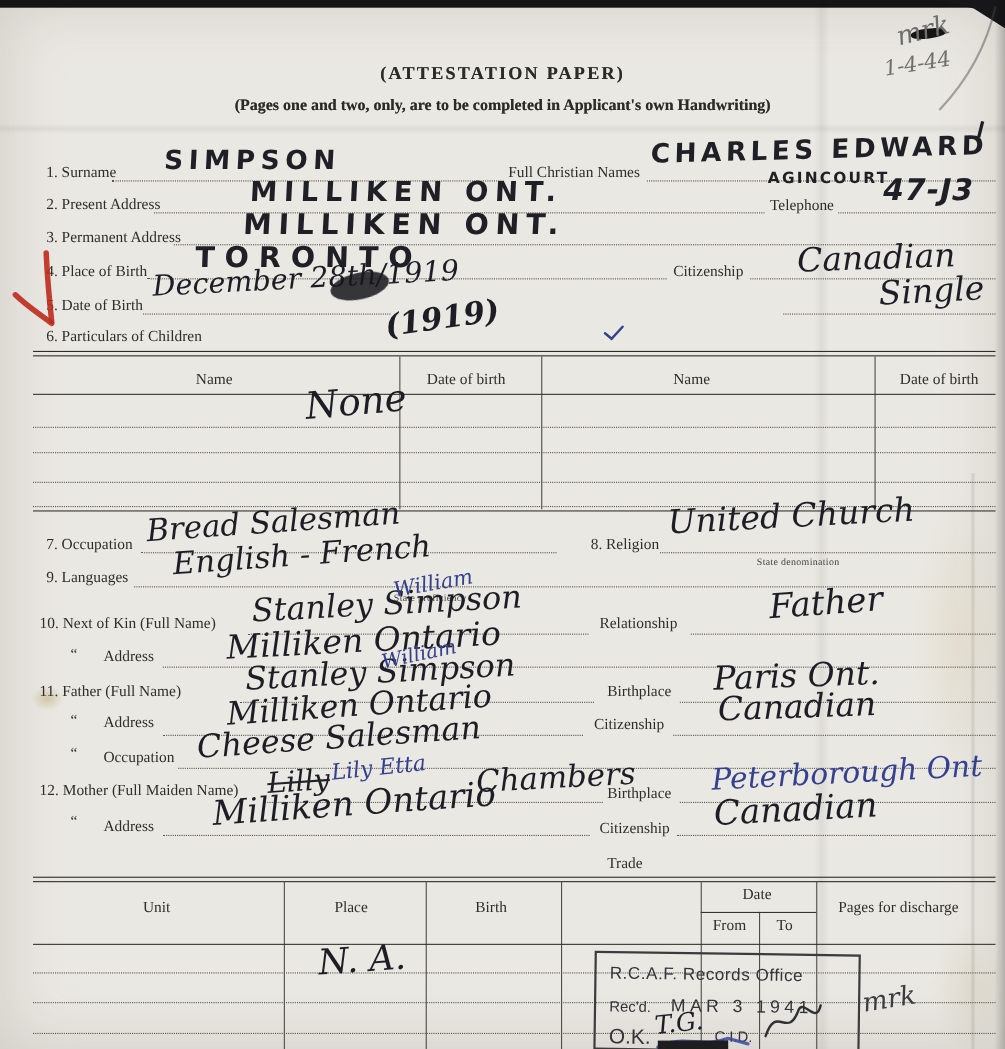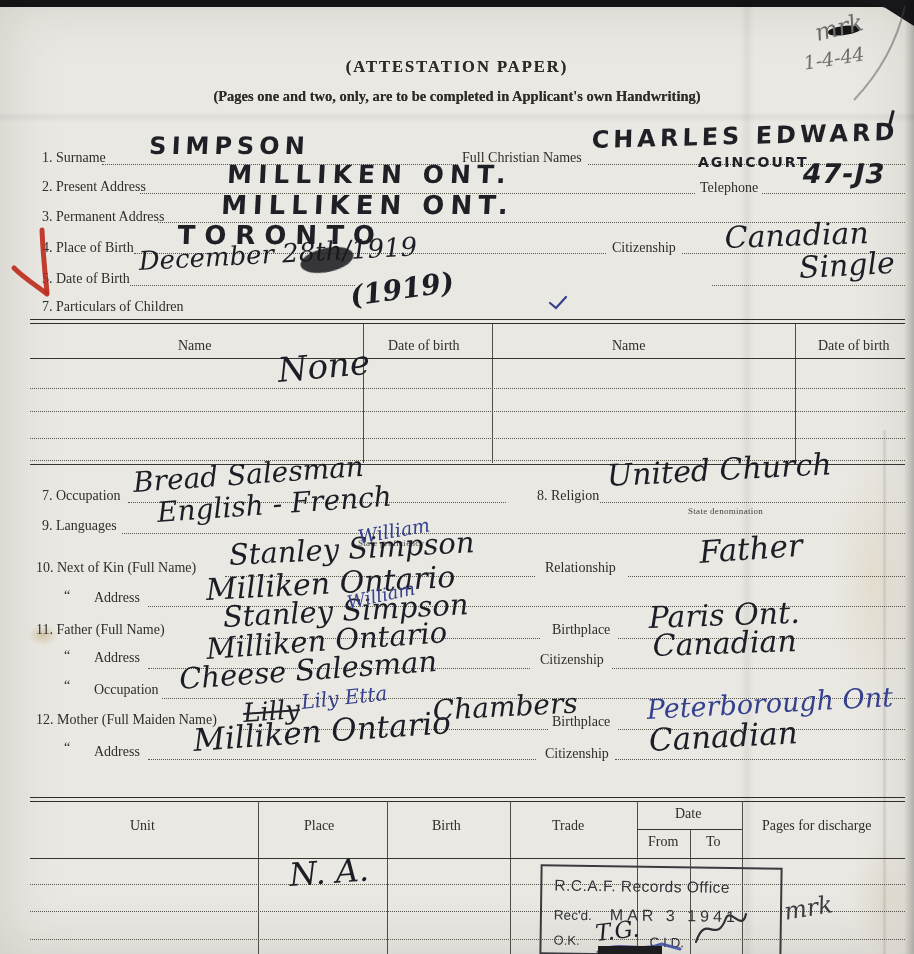--- a/index.html
+++ b/index.html
@@ -118,21 +118,21 @@
   <span class="hw" style="left:798px;top:250px;font-size:30px;transform:rotate(-3deg)">Single</span>
   <span class="hw" style="left:348px;top:280px;font-size:28px;font-weight:bold;transform:rotate(-8deg)">(1919)</span>
   <svg width="20" height="16" style="left:548px;top:294px">
     <path d="M2,9 L8,14 L18,3" stroke="#35418e" stroke-width="2.2" fill="none" stroke-linecap="round"></path>
   </svg>
   <svg width="48" height="78" style="left:6px;top:226px">
     <path d="M36,4 C37,28 39,48 41,66" stroke="#bd2a1c" stroke-width="5" fill="none" stroke-linecap="round" opacity=".9"></path>
     <path d="M8,42 C18,52 32,61 41,68" stroke="#bd2a1c" stroke-width="5" fill="none" stroke-linecap="round" opacity=".9"></path>
   </svg>
 
-  <span class="lbl" style="left:42px;top:299px">7. Particulars of Children</span>
+  <span class="lbl" style="left:42px;top:299px">6. Particulars of Children</span>
   <div class="dbl" style="left:30px;top:319px;width:875px"></div>
   <div class="vline" style="left:363px;top:324px;height:139px"></div>
   <div class="vline" style="left:492px;top:324px;height:139px"></div>
   <div class="vline" style="left:795px;top:324px;height:139px"></div>
   <span class="lbl" style="left:178px;top:338px">Name</span>
   <span class="lbl" style="left:388px;top:338px">Date of birth</span>
   <span class="lbl" style="left:612px;top:338px">Name</span>
   <span class="lbl" style="left:818px;top:338px">Date of birth</span>
   <div class="solid" style="left:30px;top:358px;width:875px"></div>
   <div class="dots" style="left:30px;top:388px;width:875px"></div>
@@ -209,37 +209,37 @@
   <div class="dbl" style="left:30px;top:797px;width:875px"></div>
   <div class="vline" style="left:258px;top:801px;height:153px"></div>
   <div class="vline" style="left:387px;top:801px;height:153px"></div>
   <div class="vline" style="left:510px;top:801px;height:153px"></div>
   <div class="vline" style="left:637px;top:801px;height:153px"></div>
   <div class="vline" style="left:742px;top:801px;height:153px"></div>
   <div class="vline" style="left:690px;top:829px;height:125px"></div>
   <span class="lbl" style="left:130px;top:818px">Unit</span>
   <span class="lbl" style="left:304px;top:818px">Place</span>
   <span class="lbl" style="left:432px;top:818px">Birth</span>
-  <span class="lbl" style="left:552px;top:818px">Trade</span>
+  <span class="lbl" style="left:552px;top:778px">Trade</span>
   <span class="lbl" style="left:675px;top:806px">Date</span>
   <div class="solid" style="left:637px;top:829px;width:105px"></div>
   <span class="lbl" style="left:648px;top:834px">From</span>
   <span class="lbl" style="left:706px;top:834px">To</span>
   <span class="lbl" style="left:762px;top:818px">Pages for discharge</span>
   <div class="solid" style="left:30px;top:858px;width:875px"></div>
   <div class="dots" style="left:30px;top:884px;width:875px"></div>
   <div class="dots" style="left:30px;top:911px;width:875px"></div>
   <div class="dots" style="left:30px;top:939px;width:875px"></div>
   <span class="hw" style="left:288px;top:856px;font-size:32px;transform:rotate(-4deg)">N. A.</span>
 
   <div class="stamp">
     <span style="left:12px;top:10px;font-size:15.5px;letter-spacing:.5px">R.C.A.F. Records Office</span>
     <span style="left:12px;top:41px;font-size:13.5px">Rec'd.</span>
     <span style="left:68px;top:39px;font-size:16px;letter-spacing:4px">MAR 3 1941</span>
-    <span style="left:12px;top:66px;font-size:13px">O.K.</span>
+    <span style="left:12px;top:66px;font-size:19px">O.K.</span>
     <span style="left:108px;top:67px;font-size:13.5px">C.I.D.</span>
   </div>
   <span class="hw" style="left:594px;top:920px;font-size:23px;transform:rotate(-6deg)">T.G.</span>
   <svg width="58" height="44" style="left:692px;top:908px">
     <path d="M4,34 C14,4 24,38 34,10 C39,0 50,24 54,6" stroke="#2f2f34" stroke-width="2.2" fill="none" stroke-linecap="round"></path>
   </svg>
   <span class="hw" style="left:782px;top:898px;font-size:24px;color:#3c3c40;transform:rotate(-9deg)">mrk</span>
   <svg width="90" height="14" style="left:596px;top:940px">
     <path d="M2,12 C22,0 44,13 66,4 L84,9" stroke="#3a4a9e" stroke-width="3" fill="none" stroke-linecap="round" opacity=".85"></path>
   </svg>

